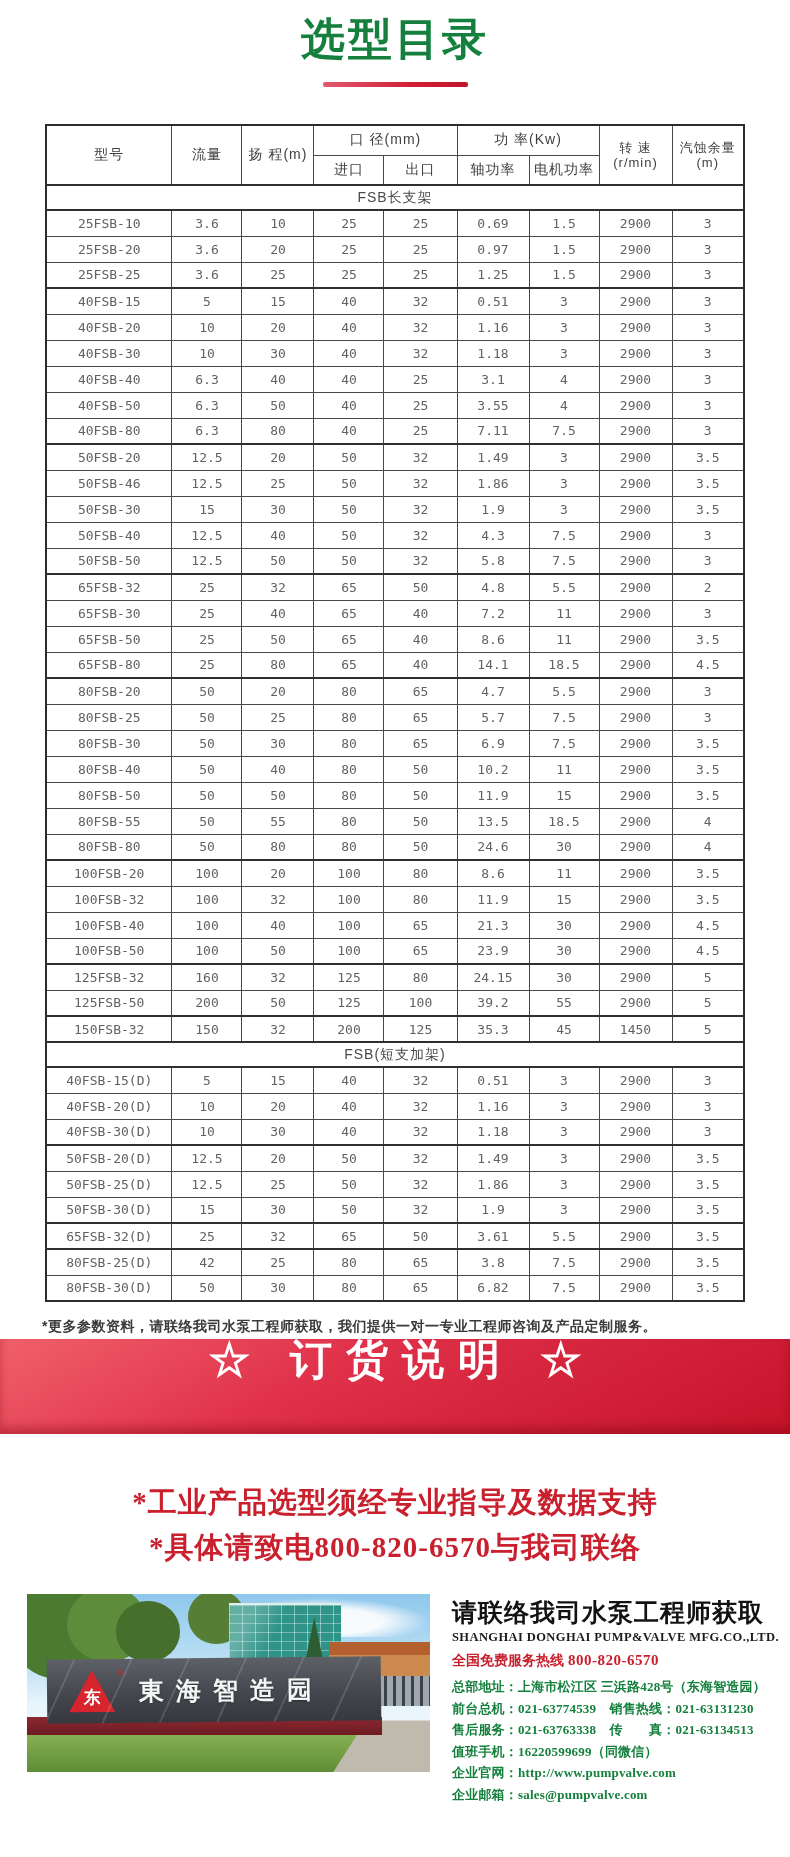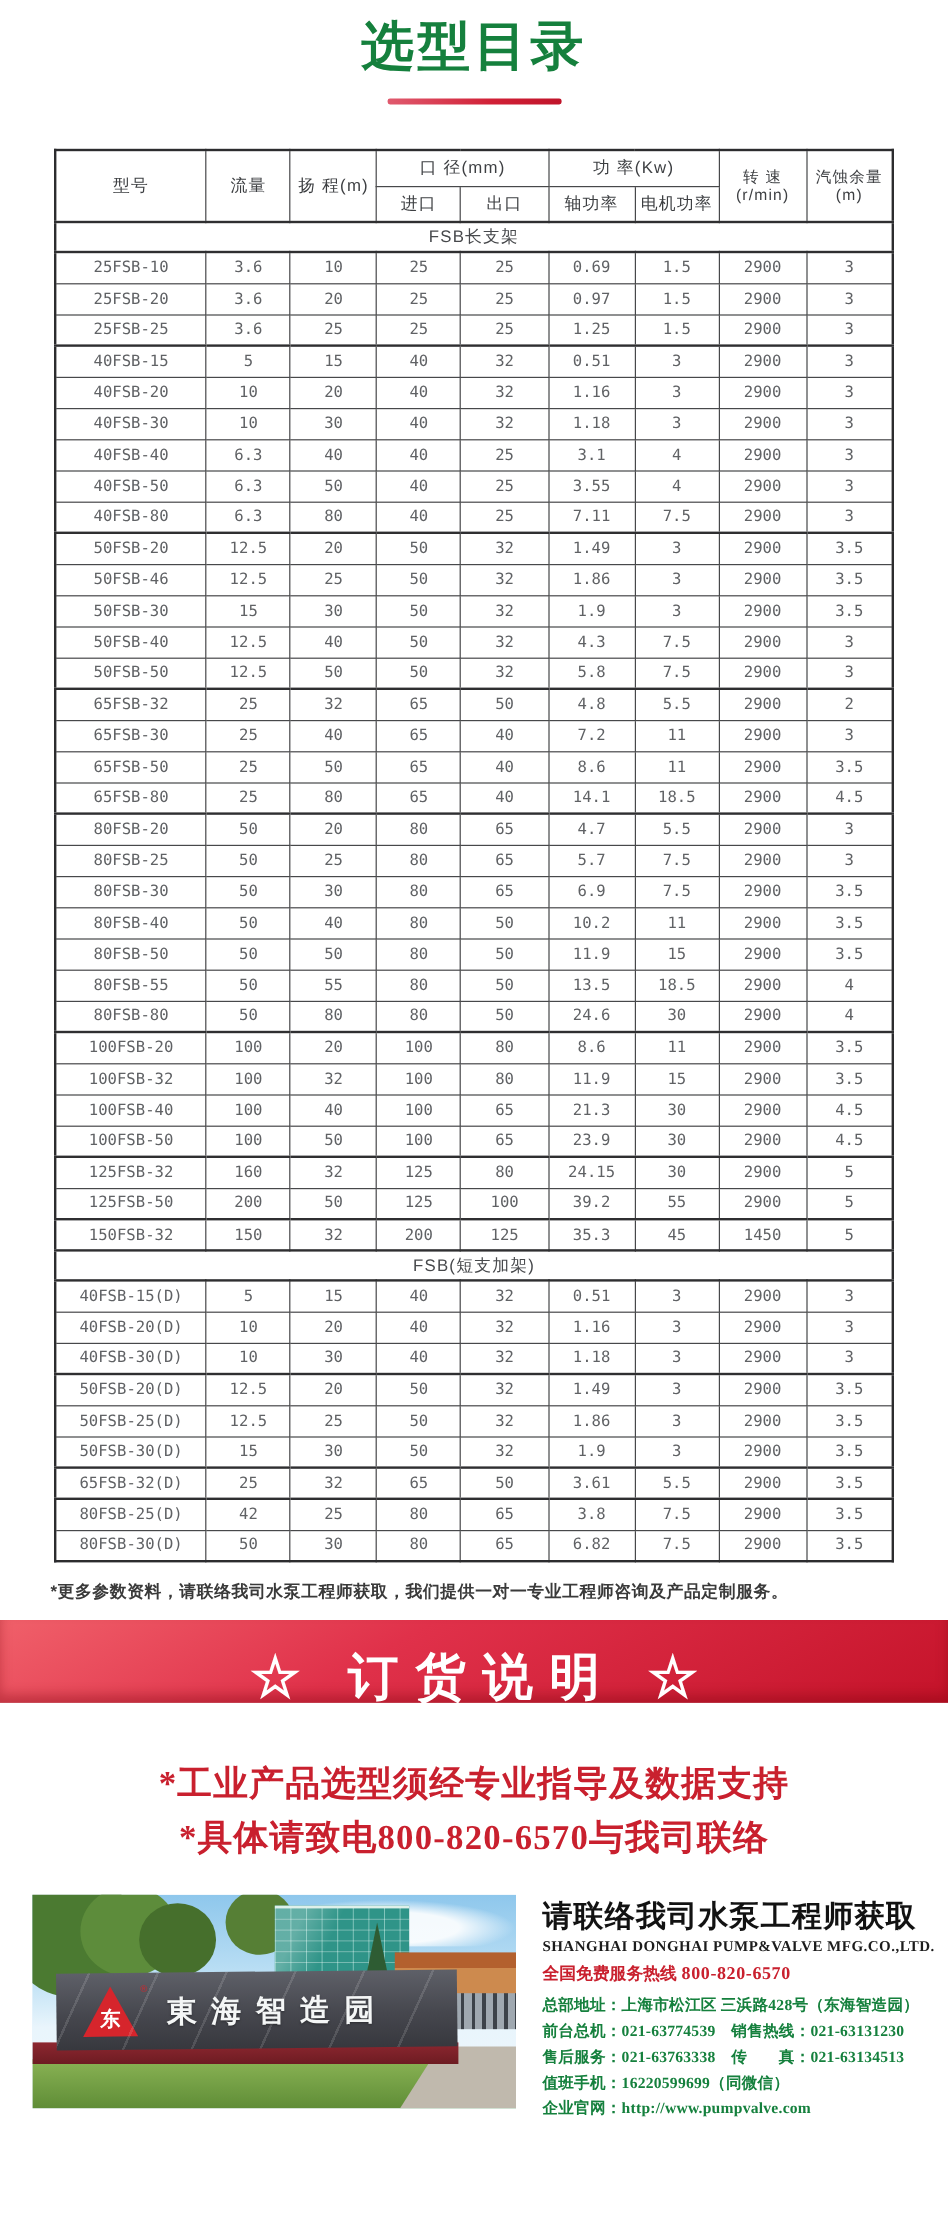--- a/index.html
+++ b/index.html
@@ -42,24 +42,24 @@
     border-top:2px solid #2f2f31; border-bottom:2px solid #2f2f31;
   }
   tr.group-start td { border-top-width:2px; border-top-color:#2f2f31; }
   
   .footnote {
     margin:16px 0 0 42px; font-size:14px; font-weight:bold; color:#3a3a3a;
     letter-spacing:0.5px;
   }
   
   .order-banner {
-    margin-top:14px; height:69px; width:100%;
+    margin-top:3px; height:95px; width:100%;
     background:linear-gradient(150deg,#f0606a 0%,#e0314a 40%,#c5132a 100%);
     box-shadow:inset 0 -7px 10px rgba(120,0,12,.35);
-    display:flex; align-items:flex-end; justify-content:center;
+    display:flex; align-items:flex-start; justify-content:center;
   }
   .order-banner .banner-text {
     color:#ffffff; font-size:42px; font-weight:bold; letter-spacing:14px;
     text-indent:14px; line-height:1;
   }
   
   .order-notes { margin-top:46px; text-align:center; }
   .order-notes .note-line {
     font-family:"Liberation Serif", serif; font-weight:bold;
     font-size:29px; line-height:45px; color:#c9202e; letter-spacing:1px;
@@ -678,15 +678,16 @@
     <div class="hotline">
       <span class="hl-label">全国免费服务热线</span>
       <span class="hl-number">800-820-6570</span>
     </div>
     <div class="info-lines">
         <div class="info-line">总部地址：上海市松江区 三浜路428号（东海智造园）</div>
         <div class="info-line">前台总机：021-63774539　销售热线：021-63131230</div>
         <div class="info-line">售后服务：021-63763338　传　　真：021-63134513</div>
         <div class="info-line">值班手机：16220599699（同微信）</div>
         <div class="info-line">企业官网：http://www.pumpvalve.com</div>
+        <div class="info-line">企业邮箱：sales@pumpvalve.com</div>
       </div>
   </div>
 </div>
 
 </body></html>

